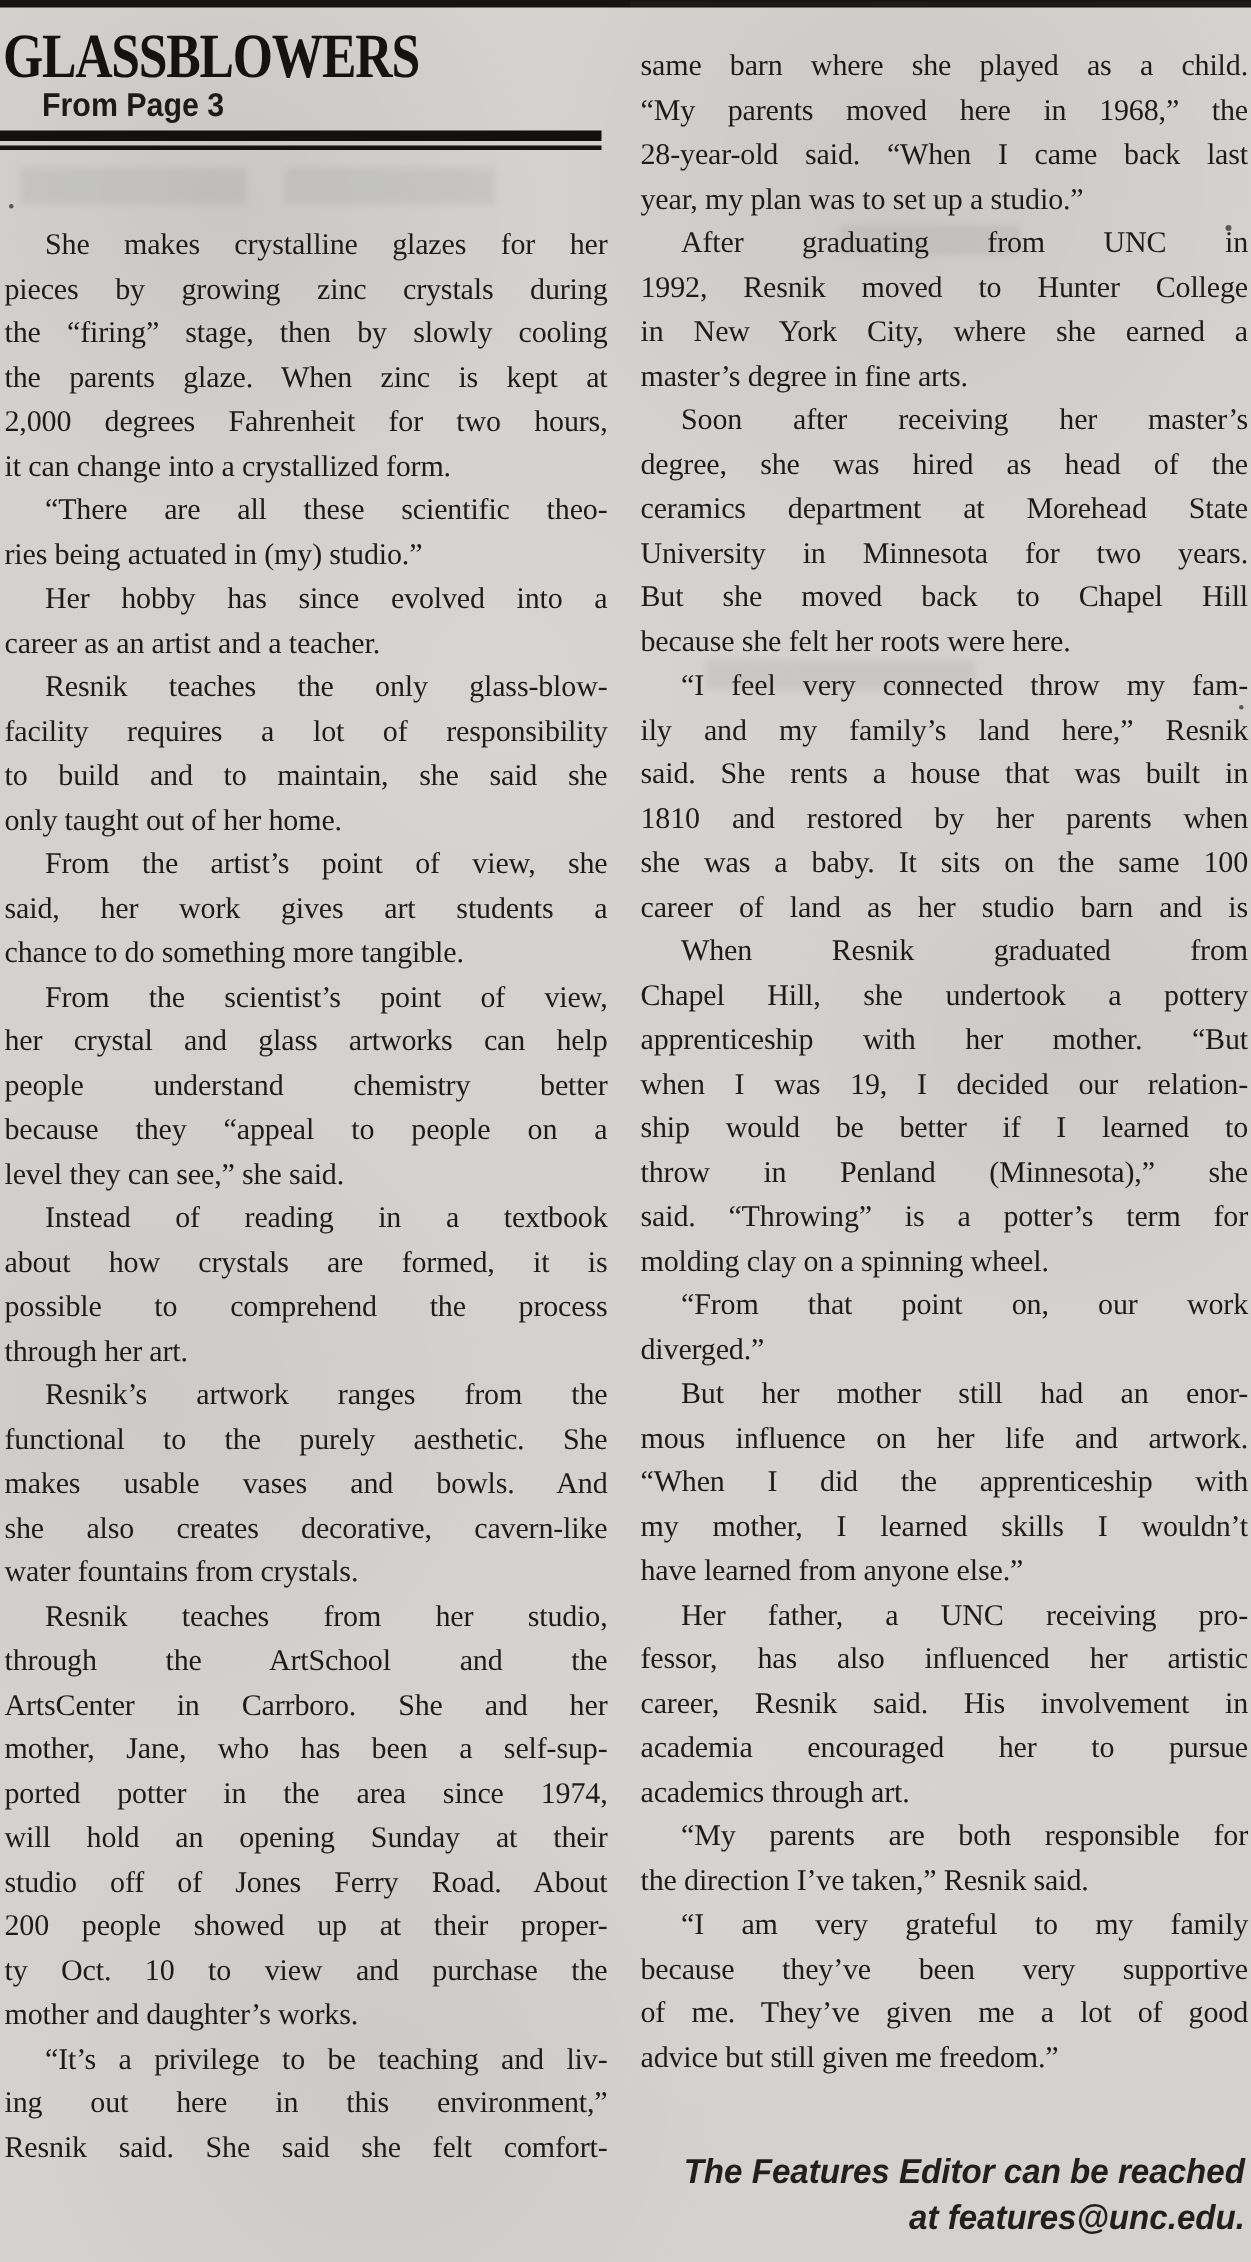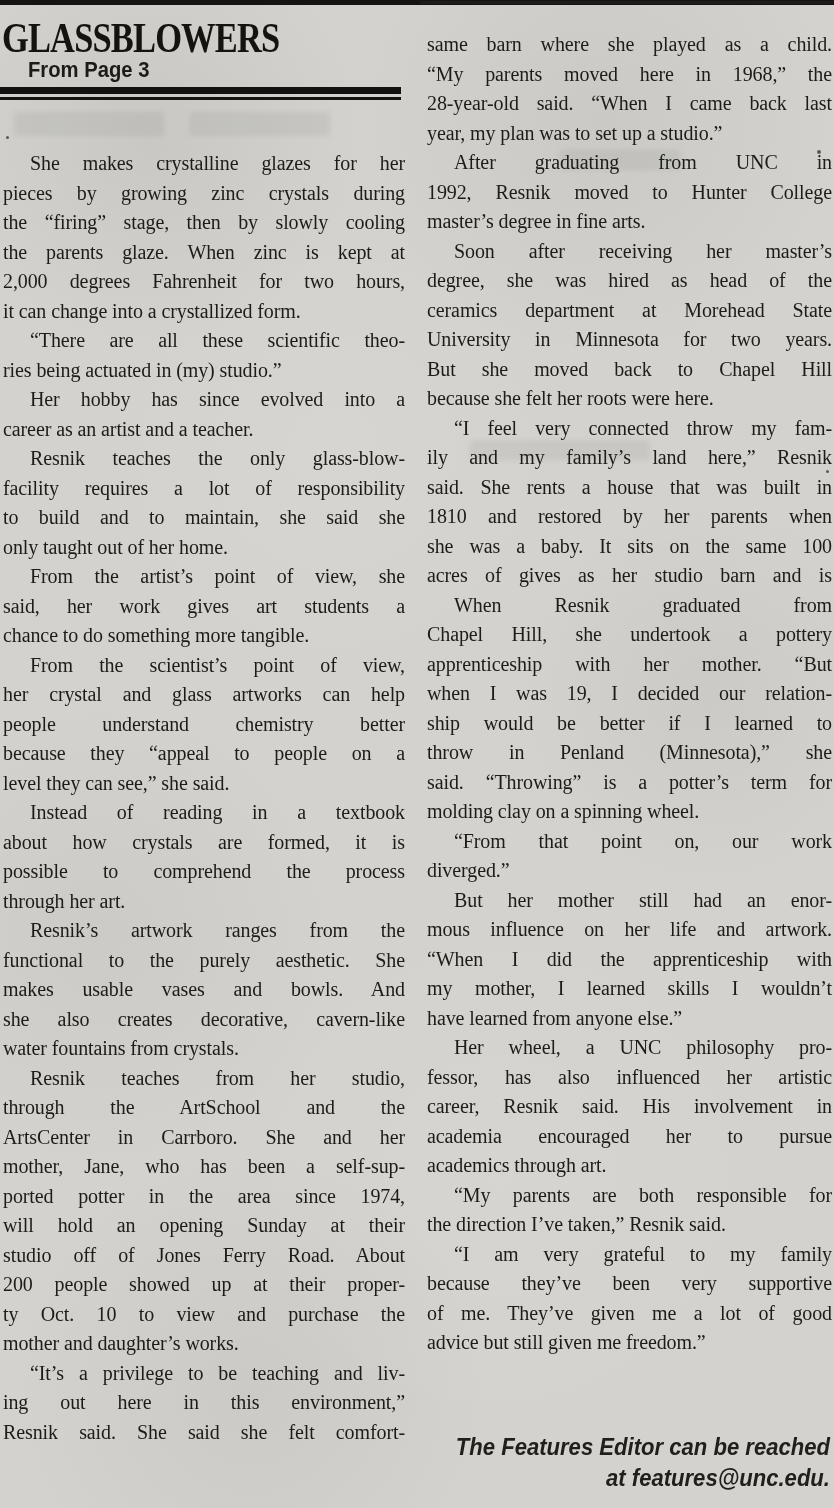--- a/index.html
+++ b/index.html
@@ -127,49 +127,50 @@
     <div class="line">Resnik said. She said she felt comfort-</div>
   </div>
 
 <div class="column col-right">
     <div class="line">same barn where she played as a child.</div>
     <div class="line">“My parents moved here in 1968,” the</div>
     <div class="line">28-year-old said. “When I came back last</div>
     <div class="line end">year, my plan was to set up a studio.”</div>
     <div class="line indent">After graduating from UNC in</div>
     <div class="line">1992, Resnik moved to Hunter College</div>
+    <div class="line">in New York City, where she earned a</div>
     <div class="line end">master’s degree in fine arts.</div>
     <div class="line indent">Soon after receiving her master’s</div>
     <div class="line">degree, she was hired as head of the</div>
     <div class="line">ceramics department at Morehead State</div>
     <div class="line">University in Minnesota for two years.</div>
     <div class="line">But she moved back to Chapel Hill</div>
     <div class="line end">because she felt her roots were here.</div>
     <div class="line indent">“I feel very connected throw my fam-</div>
     <div class="line">ily and my family’s land here,” Resnik</div>
     <div class="line">said. She rents a house that was built in</div>
     <div class="line">1810 and restored by her parents when</div>
     <div class="line">she was a baby. It sits on the same 100</div>
-    <div class="line">acres of gives as her studio barn and is</div>
+    <div class="line">career of land as her studio barn and is</div>
     <div class="line indent">When Resnik graduated from</div>
     <div class="line">Chapel Hill, she undertook a pottery</div>
     <div class="line">apprenticeship with her mother. “But</div>
     <div class="line">when I was 19, I decided our relation-</div>
     <div class="line">ship would be better if I learned to</div>
     <div class="line">throw in Penland (Minnesota),” she</div>
     <div class="line">said. “Throwing” is a potter’s term for</div>
     <div class="line end">molding clay on a spinning wheel.</div>
     <div class="line indent">“From that point on, our work</div>
     <div class="line end">diverged.”</div>
     <div class="line indent">But her mother still had an enor-</div>
     <div class="line">mous influence on her life and artwork.</div>
     <div class="line">“When I did the apprenticeship with</div>
     <div class="line">my mother, I learned skills I wouldn’t</div>
     <div class="line end">have learned from anyone else.”</div>
-    <div class="line indent">Her wheel, a UNC philosophy pro-</div>
+    <div class="line indent">Her father, a UNC receiving pro-</div>
     <div class="line">fessor, has also influenced her artistic</div>
     <div class="line">career, Resnik said. His involvement in</div>
     <div class="line">academia encouraged her to pursue</div>
     <div class="line end">academics through art.</div>
     <div class="line indent">“My parents are both responsible for</div>
     <div class="line end">the direction I’ve taken,” Resnik said.</div>
     <div class="line indent">“I am very grateful to my family</div>
     <div class="line">because they’ve been very supportive</div>
     <div class="line">of me. They’ve given me a lot of good</div>
     <div class="line end">advice but still given me freedom.”</div>

